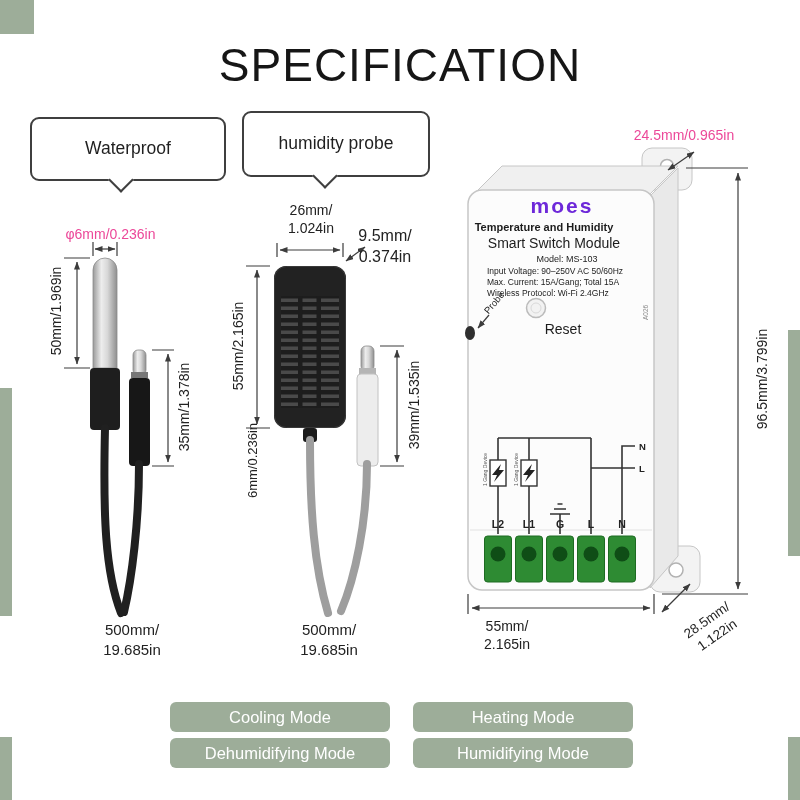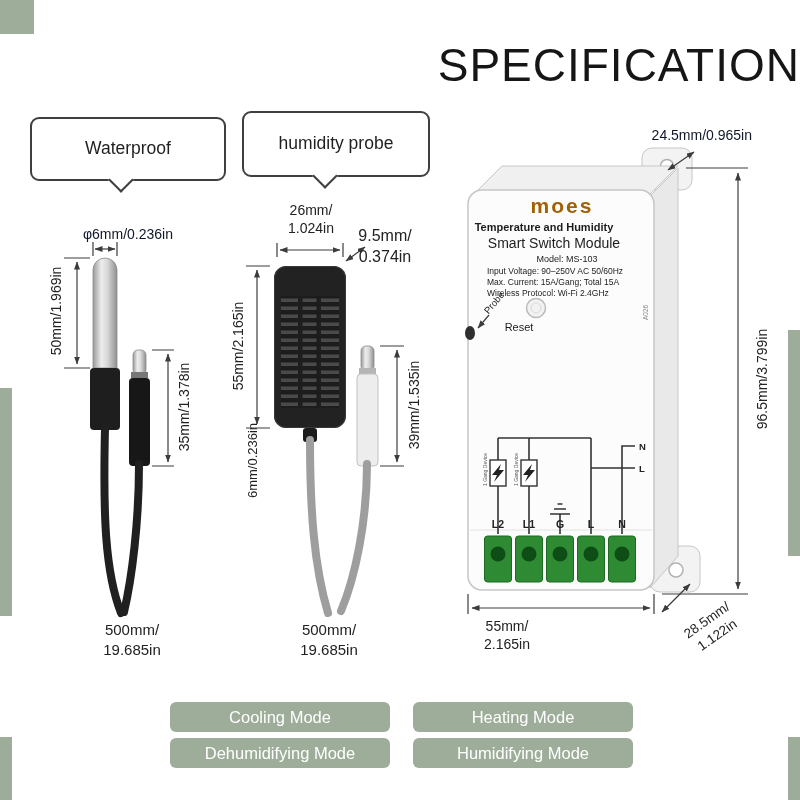--- a/index.html
+++ b/index.html
@@ -1,22 +1,22 @@
 <!DOCTYPE html>
 <html><head>
 <meta charset="utf-8">
 <style>
   html,body{margin:0;padding:0;background:#fff}
   .canvas{position:relative;width:800px;height:800px;background:#fff;font-family:"Liberation Sans",sans-serif;overflow:hidden;--accent:#9dad99}
   .strip{position:absolute;background:var(--accent);z-index:0}
-  .title{position:absolute;left:0;top:38px;width:100%;text-align:right;font-size:46px;letter-spacing:1px;color:#161616;font-weight:400;z-index:2}
+  .title{position:absolute;left:0;top:38px;width:100%;text-align:center;font-size:46px;letter-spacing:1px;color:#161616;font-weight:400;z-index:2}
   .callout{position:absolute;border:2px solid #3f3f3f;border-radius:9px;background:#fff;display:flex;flex-direction:column;align-items:center;justify-content:center;font-size:17.5px;color:#1f1f1f;line-height:1.35;z-index:3;text-align:center}
   .tail{position:absolute;width:16px;height:16px;background:#fff;border-right:2px solid #3f3f3f;border-bottom:2px solid #3f3f3f;transform:rotate(45deg);bottom:-10px}
   .gfx{position:absolute;left:0;top:0;z-index:1}
-  .lab{position:absolute;color:#0f172a;z-index:2;text-align:right}
+  .lab{position:absolute;color:#ec4899;z-index:2;text-align:center}
   .vlab{position:absolute;width:130px;text-align:center;font-size:14px;color:#222;transform:rotate(-90deg);z-index:2}
   .dim2{position:absolute;text-align:center;font-size:14px;color:#222;line-height:1.3;z-index:2}
   .dim2 span{display:block}
   .mode-btn{position:absolute;width:220px;height:30px;border-radius:6px;background:var(--accent);color:#fff;font-size:16.5px;display:flex;align-items:center;justify-content:center;z-index:2}
   .devtext{position:absolute;color:#1c1c1c;z-index:2;text-align:center}
   svg text{font-family:"Liberation Sans",sans-serif}
 </style>
 </head>
 <body>
 
@@ -175,29 +175,29 @@
     <span>0.374in</span>
   </div>
   <div class="vlab" style="left:173px;top:338px">55mm/2.165in</div>
   <div class="vlab" style="left:187px;top:453px;font-size:13px">6mm/0.236in</div>
   <div class="vlab" style="left:349px;top:397px">39mm/1.535in</div>
   <div class="dim2" style="left:281px;top:620px;width:96px;font-size:15px">
     <span>500mm/</span>
     <span>19.685in</span>
   </div>
 
-  <div class="devtext" style="left:470px;top:194px;width:184px;font-size:21px;font-weight:700;letter-spacing:2px;color:#a16207">moes</div>
+  <div class="devtext" style="left:470px;top:194px;width:184px;font-size:21px;font-weight:700;letter-spacing:2px;color:#6d28d9">moes</div>
   <div class="devtext" style="left:470px;top:221px;width:148px;font-size:11px;font-weight:700">Temperature and Humidity</div>
   <div class="devtext" style="left:470px;top:235px;width:168px;font-size:14px;font-weight:400">Smart Switch Module</div>
   <div class="devtext" style="left:487px;top:254px;width:160px;font-size:9px;text-align:center">Model: MS-103</div>
   <div class="devtext" style="left:487px;top:266px;width:162px;font-size:8.5px;text-align:left">Input Voltage: 90–250V AC 50/60Hz</div>
   <div class="devtext" style="left:487px;top:277px;width:162px;font-size:8.5px;text-align:left">Max. Current: 15A/Gang; Total 15A</div>
   <div class="devtext" style="left:487px;top:288px;width:162px;font-size:8.5px;text-align:left">Wireless Protocol: Wi-Fi 2.4GHz</div>
   <div class="devtext" style="left:472px;top:297px;width:44px;font-size:9.5px;transform:rotate(-50deg)">Probe</div>
-  <div class="devtext" style="left:500px;top:321px;width:38px;font-size:11px">Reset</div>
+  <div class="devtext" style="left:544px;top:321px;width:38px;font-size:14px">Reset</div>
 
   <div class="lab" style="left:616px;top:127px;width:136px;font-size:14px">24.5mm/0.965in</div>
   <div class="vlab" style="left:697px;top:371px">96.5mm/3.799in</div>
   <div class="dim2" style="left:457px;top:617px;width:100px">
     <span>55mm/</span>
     <span>2.165in</span>
   </div>
   <div class="dim2" style="left:664px;top:610px;width:96px;font-size:13.5px;transform:rotate(-35deg)">
     <span>28.5mm/</span>
     <span>1.122in</span>

